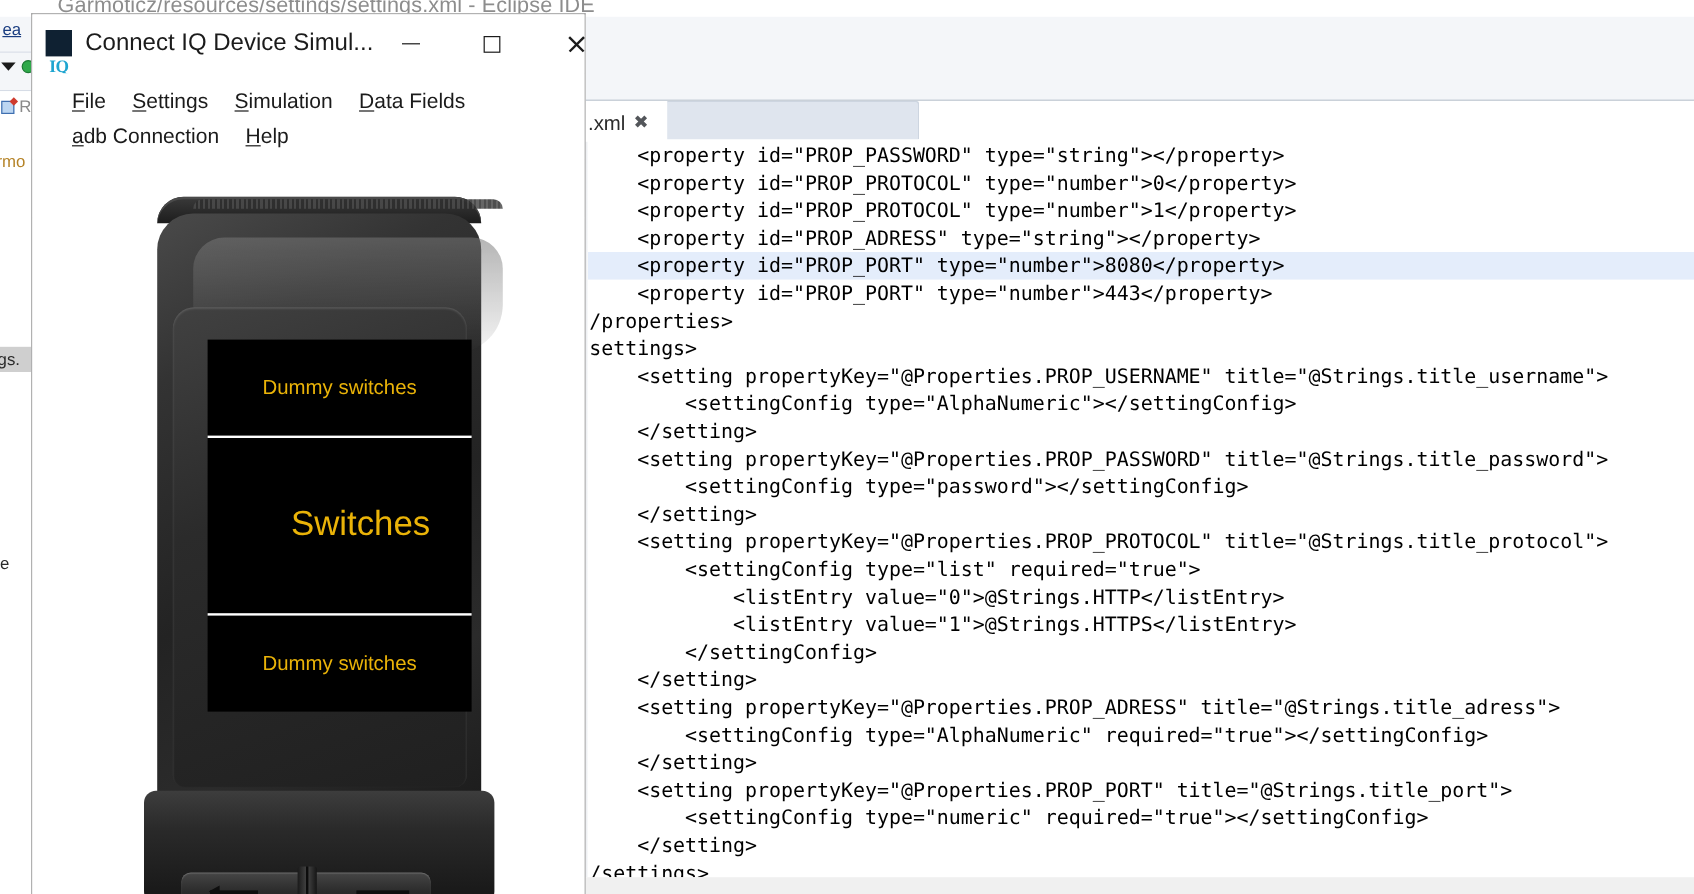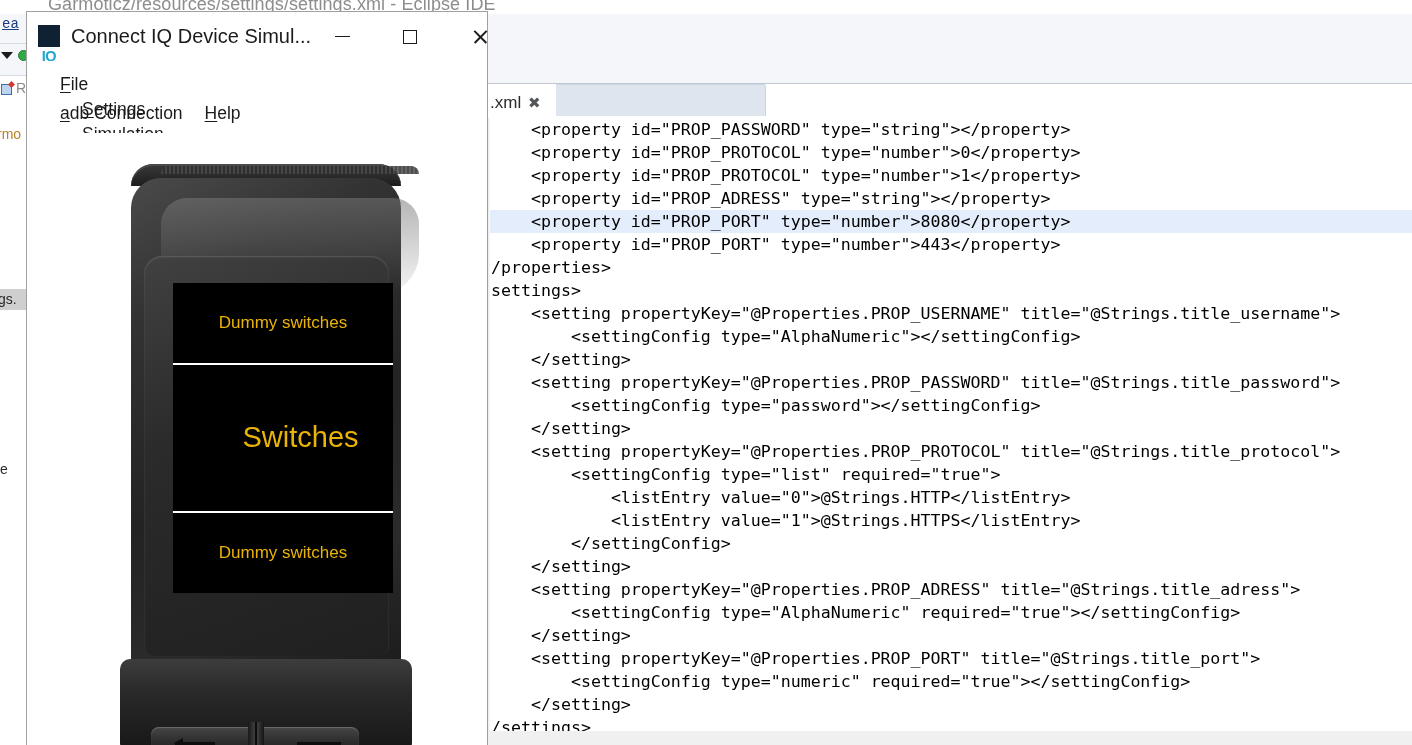--- a/index.html
+++ b/index.html
@@ -123,21 +123,21 @@
     position: absolute; left: 0; top: 0; width: 460px; height: 49px;
     background: #ffffff;
   }
   .iq-icon {
     position: absolute; left: 11px; top: 13px;
     width: 22px; height: 22px;
     background: #0f2132;
     display: flex; align-items: center; justify-content: center;
   }
   .iq-icon span {
-    font-family: Liberation Sans, sans-serif;
+    font-family: Liberation Serif, serif;
     font-size: 14.5px; font-weight: 700; color: #1fa5d0; letter-spacing: -0.5px;
     line-height: 1;
     margin-top: 40px;
   }
   .win-title {
     position: absolute; left: 44px; top: 13px;
     font-size: 20px; color: #1b1b1b; white-space: nowrap;
     font-family: "Liberation Sans", sans-serif;
   }
   .win-btn {
@@ -156,21 +156,21 @@
     width: 17px; height: 1.5px; background: #1b1b1b;
   }
   .glyph-close:before { transform: rotate(45deg); }
   .glyph-close:after  { transform: rotate(-45deg); }
 
   .menubar {
     position: absolute; left: 0; top: 49px; width: 460px; height: 72px;
     background: #ffffff;
   }
   .menu-row { position: absolute; left: 0; display: flex; }
-  .menu-row.r1 { top: 11px; left: 33px; flex-direction: column; }
+  .menu-row.r1 { top: 11px; left: 33px; }
   .menu-row.r2 { top: 40px; left: 33px; }
   .menu-item {
     font-size: 17.5px; color: #1b1b1b; white-space: nowrap;
     padding: 2px 0; cursor: default;
   }
   .menu-item + .menu-item { margin-left: 22px; }
   .menu-item u { text-decoration: underline; text-underline-offset: 2px; }
   .menubar-sep {
     position: absolute; left: 0; top: 120px; width: 460px; height: 1px;
     background: #cfcfcf;
@@ -268,21 +268,21 @@
 
   <div class="ide">
 
     <div class="ide-title">Garmoticz/resources/settings/settings.xml - Eclipse IDE</div>
 
     <div class="ide-leftcol">
       <div class="ide-left-band" style="top:0px;height:30px;"></div>
       <div class="ide-left-band" style="top:30px;height:32px;"></div>
       <div class="ide-left-band" style="top:62px;height:31px;background:#ffffff;border-bottom:none;"></div>
 
-      <div class="sliver-text link" style="top:2px;font-family:Liberation Mono, monospace;">ea</div>
+      <div class="sliver-text link" style="top:2px;">ea</div>
       <div class="sliver-caret" style="left:1px;top:38px;"></div>
       <div class="sliver-dot" style="left:18px;top:36px;"></div>
       <div class="sliver-icon" style="left:1px;top:70px;">
           <span class="nub"></span>
         </div>
       <div class="sliver-text" style="top:66px;left:16px;color:#8a8a8a;">R</div>
       <div class="sliver-text orange" style="top:112px;left:-3px;">rmo</div>
       <div class="sliver-highlight" style="top:275px;"></div>
       <div class="sliver-text" style="top:277px;left:-2px;">gs.</div>
       <div class="sliver-text" style="top:447px;left:0px;">e</div>

